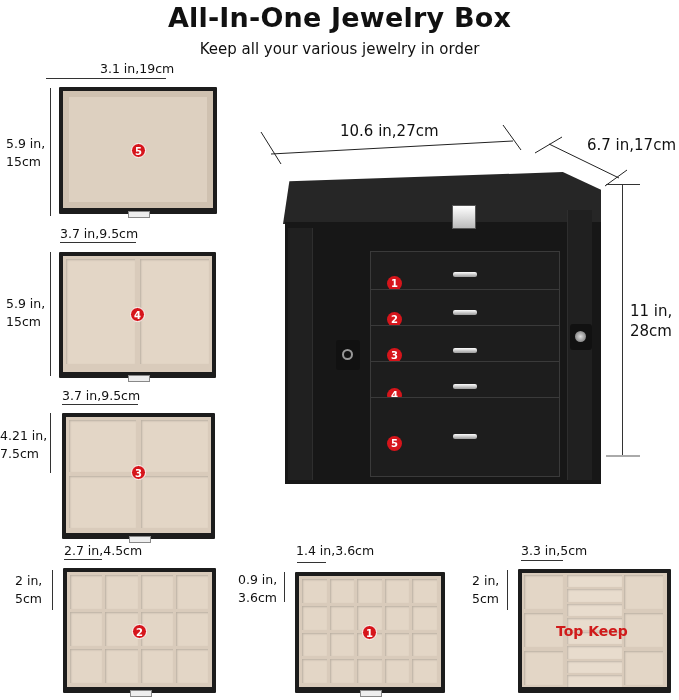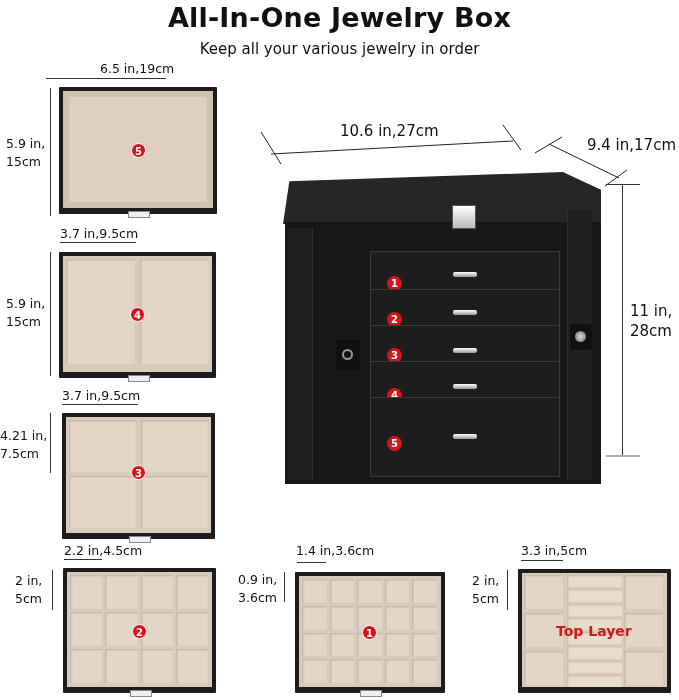--- a/index.html
+++ b/index.html
@@ -18,21 +18,21 @@
   .drawer{position:absolute;left:370px;width:190px;background:#1d1d1d;border:1px solid #3a3a3a;box-sizing:border-box;}
   .handle{position:absolute;left:50%;margin-left:-12px;width:24px;height:5px;background:linear-gradient(#fff,#999);border-radius:2px;}
   .toplayer{color:#d01a1a;font-size:14px;font-weight:bold;}
 </style>
 </head>
 <body>
 
 <div class="abs title">All-In-One Jewelry Box</div>
 <div class="abs subtitle">Keep all your various jewelry in order</div>
 
-<div class="abs dim" style="left:100px;top:61px;">6.5 in,19cm</div>
+<div class="abs dim" style="left:100px;top:61px;">3.1 in,19cm</div>
 <div class="abs hline" style="left:46px;top:78px;width:120px;"></div>
 <div class="abs vline" style="left:50px;top:88px;height:128px;"></div>
 <div class="abs dim" style="left:6px;top:136px;">5.9 in,</div>
 <div class="abs dim" style="left:6px;top:154px;">15cm</div>
 <div class="abs tray" style="left:59px;top:87px;width:158px;height:127px;">
   <div class="tray-inner" style="background:#ddd0c0;box-shadow:inset 0 0 0 6px #cfc1b0;"></div>
   <div class="tray-handle"></div>
   <div class="badge" style="left:72px;top:56px;">5</div>
 </div>
 
@@ -59,21 +59,21 @@
   <div class="tray-inner">
     <div class="cell" style="left:3px;top:3px;width:67px;height:52px;"></div>
     <div class="cell" style="left:75px;top:3px;width:67px;height:52px;"></div>
     <div class="cell" style="left:3px;top:59px;width:67px;height:52px;"></div>
     <div class="cell" style="left:75px;top:59px;width:67px;height:52px;"></div>
   </div>
   <div class="tray-handle"></div>
   <div class="badge" style="left:69px;top:52px;">3</div>
 </div>
 
-<div class="abs dim" style="left:64px;top:543px;">2.2 in,4.5cm</div>
+<div class="abs dim" style="left:64px;top:543px;">2.7 in,4.5cm</div>
 <div class="abs hline" style="left:64px;top:559px;width:38px;"></div>
 <div class="abs vline" style="left:52px;top:570px;height:40px;"></div>
 <div class="abs dim" style="left:15px;top:573px;">2 in,</div>
 <div class="abs dim" style="left:15px;top:591px;">5cm</div>
 <div class="abs tray" style="left:63px;top:568px;width:153px;height:125px;">
   <div class="tray-inner" id="t2">
       <div class="cell" style="left: 3px; top: 3px; width: 32.25px; height: 34px;"></div>
       <div class="cell" style="left: 38.25px; top: 3px; width: 32.25px; height: 34px;"></div>
       <div class="cell" style="left: 73.5px; top: 3px; width: 32.25px; height: 34px;"></div>
       <div class="cell" style="left: 108.75px; top: 3px; width: 32.25px; height: 34px;"></div>
@@ -137,33 +137,33 @@
       <div class="cell" style="left: 102.4px; top: 78px; width: 38.6px; height: 34px;"></div>
       <div class="cell" style="left: 44.6px; top: 2px; width: 55.8px; height: 12.25px; background: rgb(232, 220, 205);"></div>
       <div class="cell" style="left: 44.6px; top: 16.25px; width: 55.8px; height: 12.25px; background: rgb(232, 220, 205);"></div>
       <div class="cell" style="left: 44.6px; top: 30.5px; width: 55.8px; height: 12.25px; background: rgb(232, 220, 205);"></div>
       <div class="cell" style="left: 44.6px; top: 44.75px; width: 55.8px; height: 12.25px; background: rgb(232, 220, 205);"></div>
       <div class="cell" style="left: 44.6px; top: 59px; width: 55.8px; height: 12.25px; background: rgb(232, 220, 205);"></div>
       <div class="cell" style="left: 44.6px; top: 73.25px; width: 55.8px; height: 12.25px; background: rgb(232, 220, 205);"></div>
       <div class="cell" style="left: 44.6px; top: 87.5px; width: 55.8px; height: 12.25px; background: rgb(232, 220, 205);"></div>
       <div class="cell" style="left: 44.6px; top: 101.75px; width: 55.8px; height: 12.25px; background: rgb(232, 220, 205);"></div>
     </div>
-  <div class="abs toplayer" style="left:38px;top:54px;">Top Layer</div>
+  <div class="abs toplayer" style="left:38px;top:54px;">Top Keep</div>
 </div>
 
 <svg class="abs" style="left:255px;top:120px;" width="424" height="80">
   <line x1="6" y1="12" x2="26" y2="44" stroke="#222" stroke-width="1"></line>
   <line x1="16" y1="34" x2="258" y2="21" stroke="#222" stroke-width="1"></line>
   <line x1="248" y1="5" x2="266" y2="30" stroke="#222" stroke-width="1"></line>
   <line x1="280" y1="33" x2="307" y2="17" stroke="#222" stroke-width="1"></line>
   <line x1="294" y1="24" x2="364" y2="58" stroke="#222" stroke-width="1"></line>
   <line x1="350" y1="66" x2="372" y2="50" stroke="#222" stroke-width="1"></line>
 </svg>
 <div class="abs" style="left:340px;top:122px;font-size:15px;">10.6 in,27cm</div>
-<div class="abs" style="left:587px;top:136px;font-size:15px;">9.4 in,17cm</div>
+<div class="abs" style="left:587px;top:136px;font-size:15px;">6.7 in,17cm</div>
 
 <div class="abs hline" style="left:606px;top:184px;width:34px;"></div>
 <div class="abs vline" style="left:622px;top:184px;height:272px;"></div>
 <div class="abs hline" style="left:606px;top:455px;width:34px;background:#aaa;height:2px;"></div>
 <div class="abs" style="left:630px;top:302px;font-size:15px;">11 in,</div>
 <div class="abs" style="left:630px;top:322px;font-size:15px;">28cm</div>
 
 <div class="abs" style="left:283px;top:172px;width:318px;height:52px;background:#262626;clip-path:polygon(2% 18%,88% 0,100% 34%,100% 100%,0 100%);"></div>
 <div class="abs" style="left:285px;top:222px;width:316px;height:262px;background:#171717;"></div>
 <div class="abs" style="left:288px;top:228px;width:24px;height:252px;background:#202020;border-right:1px solid #2e2e2e;"></div>

